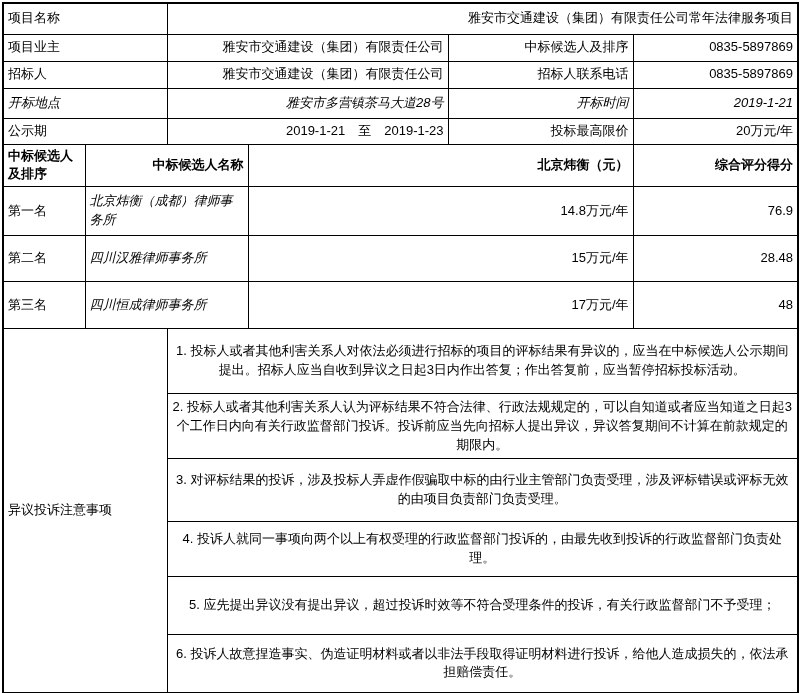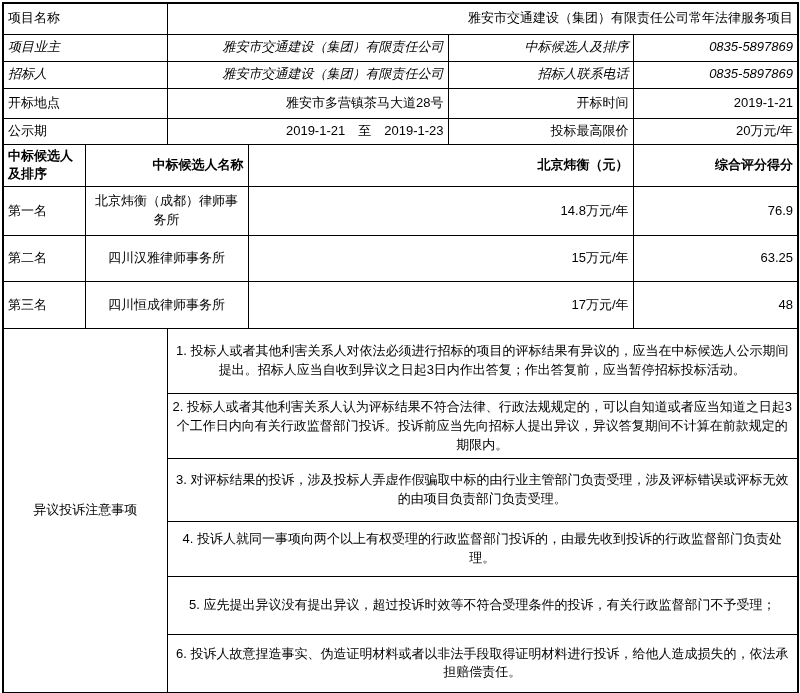--- a/index.html
+++ b/index.html
@@ -30,26 +30,26 @@
     font-size: 13px;
     line-height: 1.45;
     vertical-align: middle;
     padding: 2px 4px;
     overflow: hidden;
     word-break: break-all;
   }
   td.lab   { text-align: left; padding-left: 5px; }
   td.ctr   { text-align: right; }
   td.vleft { text-align: right; padding-left: 4px; }
-  td.name  { text-align: center; padding: 2px 12px; }
+  td.name  { padding: 2px 12px; font-style: italic; }
   td.note  { text-align: center; line-height: 21px; padding: 4px 22px; }
-  td.notes-label { text-align: center; padding-left: 5px; vertical-align: middle; }
+  td.notes-label { text-align: left; padding-left: 5px; vertical-align: middle; }
 
   
-  tr.rh31 { height: 31px; } tr.rh27 { height: 27px; font-style: italic; } tr.rh30 { height: 30px; }
+  tr.rh31 { height: 31px; } tr.rh27 { height: 27px; } tr.rh30 { height: 30px; font-style: italic; }
   tr.rh26 { height: 26px; } tr.rh40 { height: 40px; font-weight: bold; } tr.rh49 { height: 49px; }
   tr.rh46 { height: 46px; margin-left: 40px; } tr.rh47 { height: 47px; } tr.rh65 { height: 65px; }
   tr.rh63 { height: 63px; } tr.rh55 { height: 55px; } tr.rh58 { height: 58px; }
 </style>
 </head>
 <body>
 
 <div class="page">
   <table class="tbl">
     <colgroup>
@@ -106,21 +106,21 @@
         <td class="lab">第一名</td>
         <td colspan="2" class="name">北京炜衡（成都）律师事务所</td>
         <td colspan="2" class="ctr">14.8万元/年</td>
         <td class="ctr">76.9</td>
       </tr>
 
       <tr class="rh46">
         <td class="lab">第二名</td>
         <td colspan="2" class="name">四川汉雅律师事务所</td>
         <td colspan="2" class="ctr">15万元/年</td>
-        <td class="ctr">63.25</td>
+        <td class="ctr">28.48</td>
       </tr>
 
       <tr class="rh47">
         <td class="lab">第三名</td>
         <td colspan="2" class="name">四川恒成律师事务所</td>
         <td colspan="2" class="ctr">17万元/年</td>
         <td class="ctr">48</td>
       </tr>
 
       <tr class="rh65">

